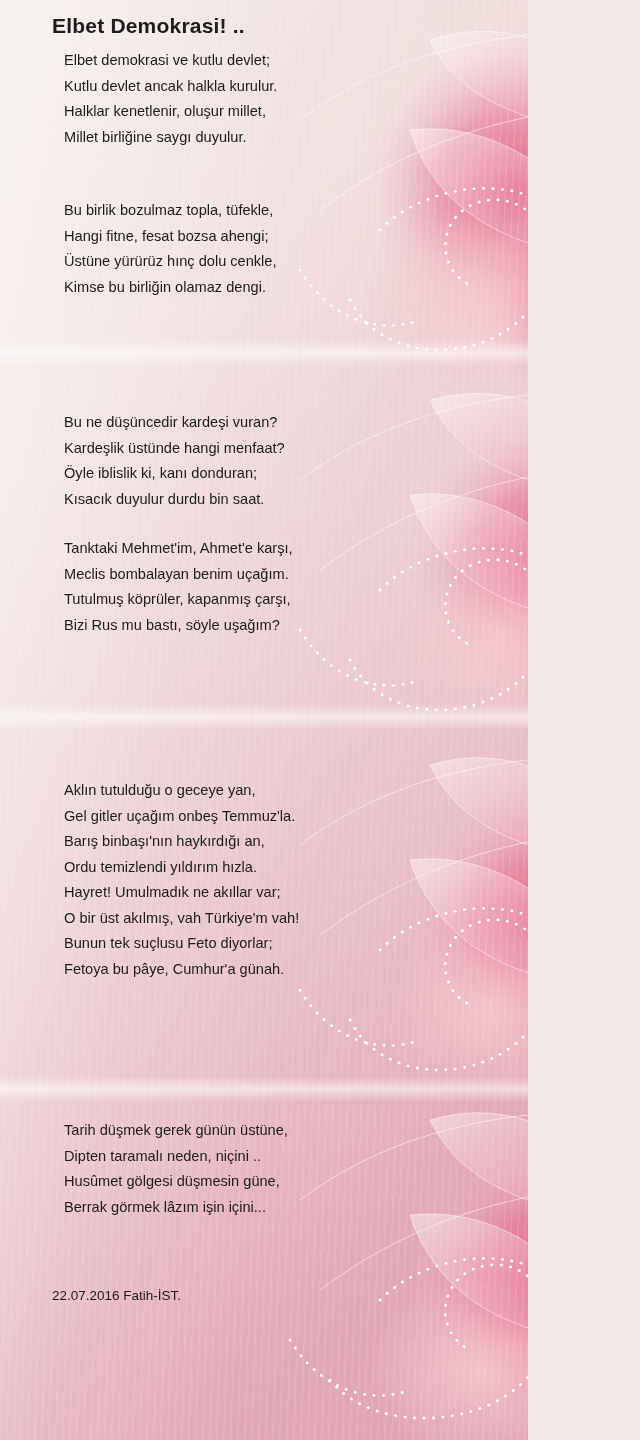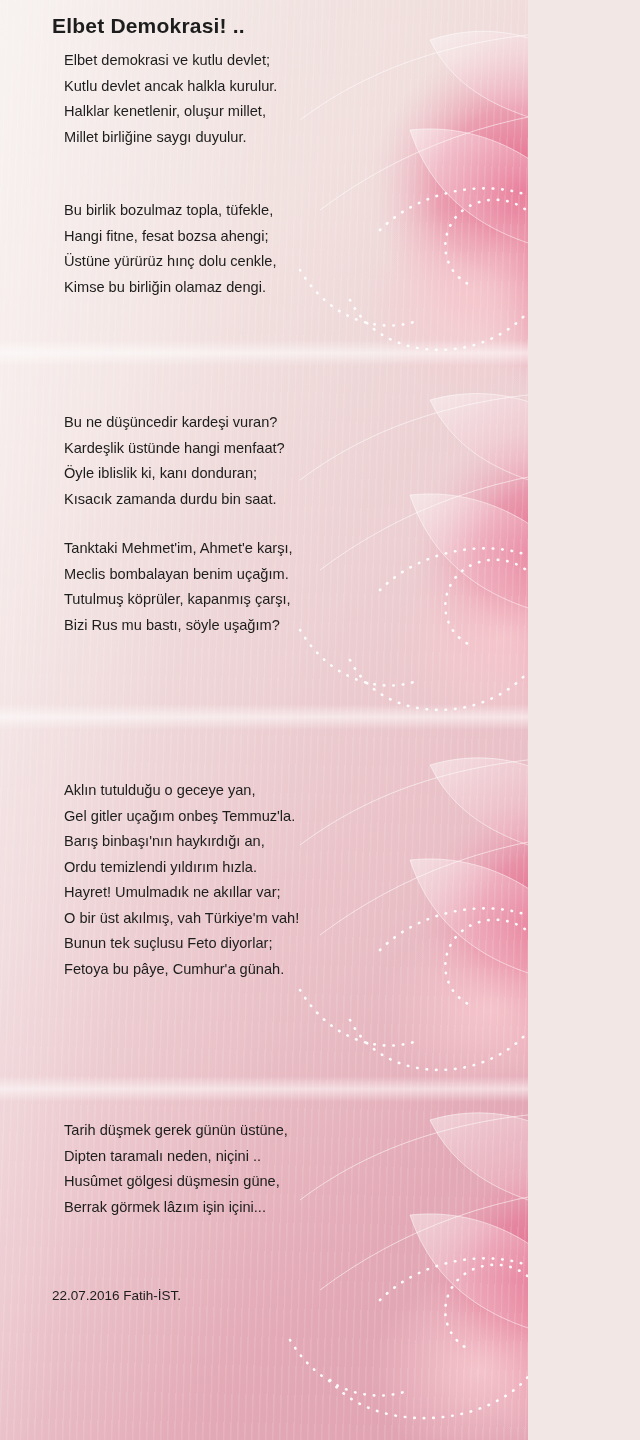--- a/index.html
+++ b/index.html
@@ -192,21 +192,21 @@
 Kutlu devlet ancak halkla kurulur.
 Halklar kenetlenir, oluşur millet,
 Millet birliğine saygı duyulur.</div>
     <div class="stanza" style="top:198px">Bu birlik bozulmaz topla, tüfekle,
 Hangi fitne, fesat bozsa ahengi;
 Üstüne yürürüz hınç dolu cenkle,
 Kimse bu birliğin olamaz dengi.</div>
     <div class="stanza" style="top:410px">Bu ne düşüncedir kardeşi vuran?
 Kardeşlik üstünde hangi menfaat?
 Öyle iblislik ki, kanı donduran;
-Kısacık zamanda durdu bin saat.</div>
+Kısacık duyulur durdu bin saat.</div>
     <div class="stanza" style="top:536px">Tanktaki Mehmet'im, Ahmet'e karşı,
 Meclis bombalayan benim uçağım.
 Tutulmuş köprüler, kapanmış çarşı,
 Bizi Rus mu bastı, söyle uşağım?</div>
     <div class="stanza" style="top:778px">Aklın tutulduğu o geceye yan,
 Gel gitler uçağım onbeş Temmuz'la.
 Barış binbaşı'nın haykırdığı an,
 Ordu temizlendi yıldırım hızla.</div>
     <div class="stanza" style="top:880px">Hayret! Umulmadık ne akıllar var;
 O bir üst akılmış, vah Türkiye'm vah!

